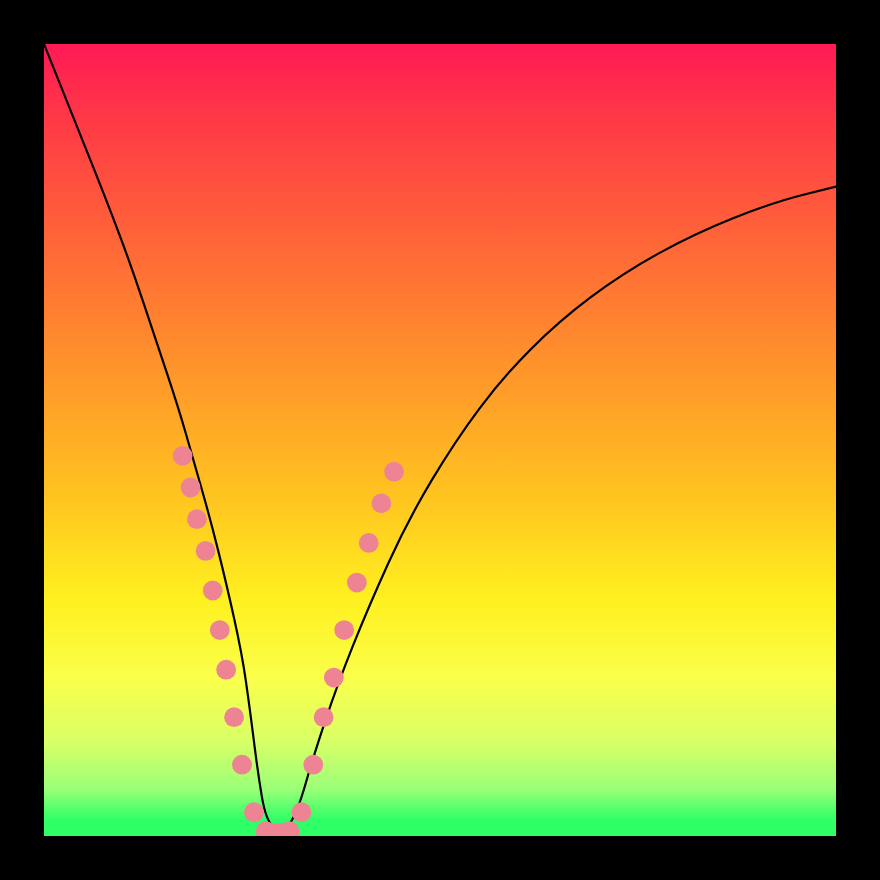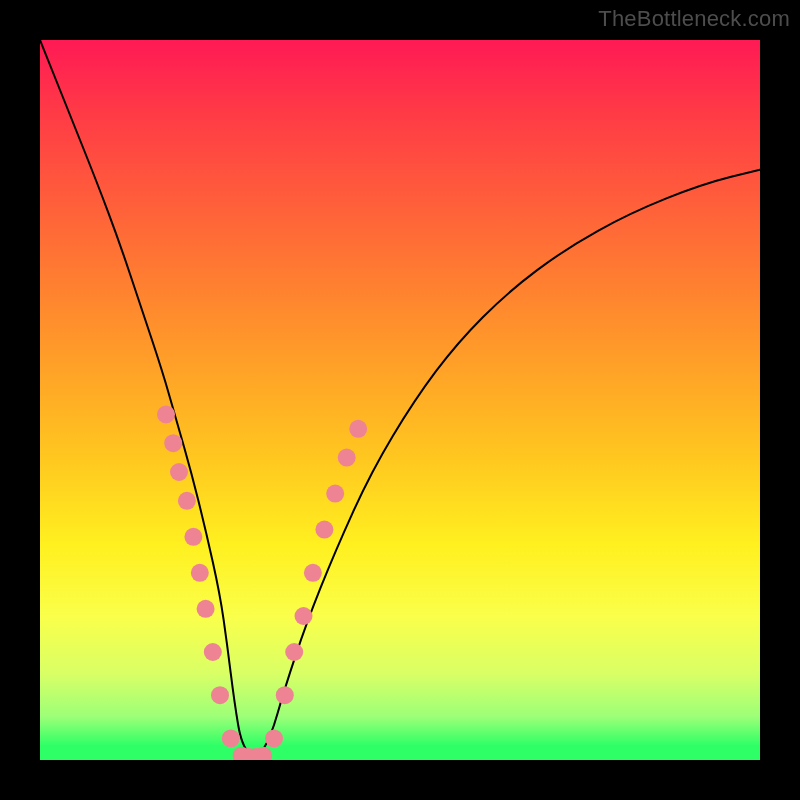--- a/index.html
+++ b/index.html
@@ -65,21 +65,20 @@
     font-size: 22px;
     font-weight: 500;
     letter-spacing: 0.2px;
   }
 </style>
 </head>
 <body>
 
 <div class="wrap">
 
-  <div class="watermark">TheBottleneck.com</div>
 
   <div class="plot-area">
     <svg class="curve" viewBox="0 0 720 720" preserveAspectRatio="none">
       <path d="M 0.0 0.0 Q 0.0 0.0 14.4 36.0 Q 28.8 72.0 43.2 108.0 Q 57.6 144.0 68.4 172.8 Q 79.2 201.6 90.0 234.0 Q 100.8 266.4 111.6 298.8 Q 122.4 331.2 129.6 356.4 Q 136.8 381.6 144.0 406.8 Q 151.2 432.0 158.4 460.8 Q 165.6 489.6 172.8 522.0 Q 180.0 554.4 183.6 579.6 Q 187.2 604.8 190.8 633.6 Q 194.4 662.4 198.0 684.0 Q 201.6 705.6 208.8 712.8 Q 216.0 720.0 223.2 709.2 Q 230.4 698.4 237.6 673.2 Q 244.8 648.0 255.6 615.6 Q 266.4 583.2 280.8 547.2 Q 295.2 511.2 313.2 471.6 Q 331.2 432.0 352.8 396.0 Q 374.4 360.0 396.0 331.2 Q 417.6 302.4 442.8 277.2 Q 468.0 252.0 496.8 230.4 Q 525.6 208.8 558.0 190.8 Q 590.4 172.8 626.4 158.4 Q 662.4 144.0 691.2 136.8 T 720.0 129.6"></path>
       <g class="markers">
           <circle cx="126.0" cy="374.4" r="9"></circle>
           <circle cx="133.2" cy="403.2" r="9"></circle>
           <circle cx="139.0" cy="432.0" r="9"></circle>
           <circle cx="146.9" cy="460.8" r="9"></circle>
           <circle cx="153.4" cy="496.8" r="9"></circle>

